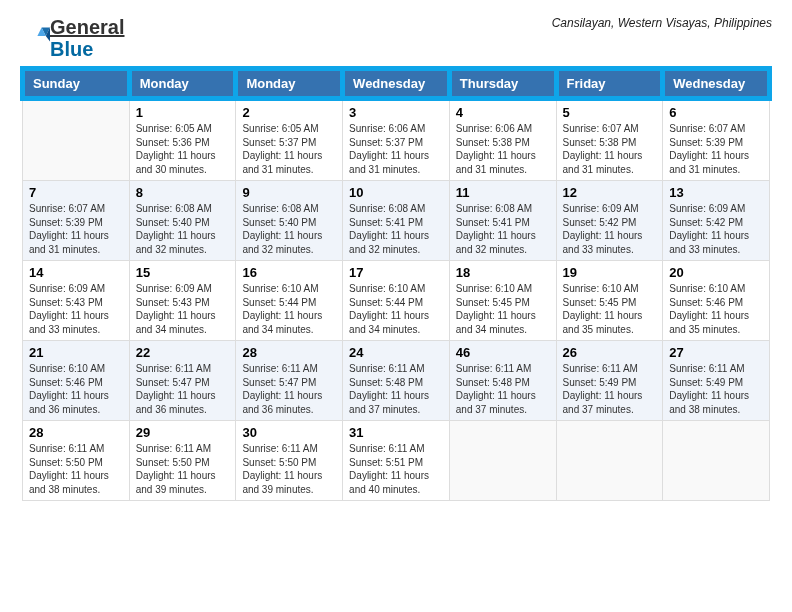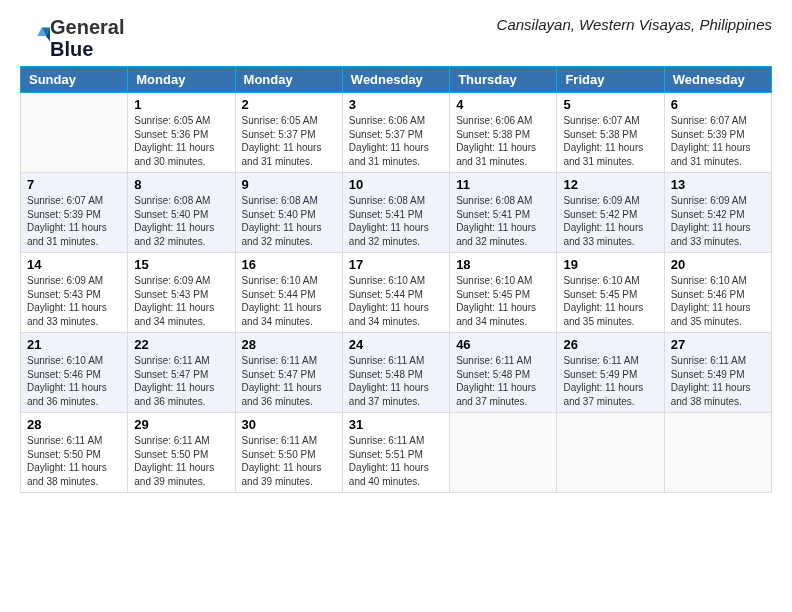--- a/index.html
+++ b/index.html
@@ -19,54 +19,54 @@
     .logo {
       display: flex;
       align-items: center;
       gap: 0;
     }
     .logo-text {
       font-size: 20px;
       font-weight: bold;
       line-height: 1.1;
     }
-    .logo-general { color: #333; }
-    .logo-blue { color: #0f172a; }
+    .logo-general { color: #333; text-decoration: underline; }
+    .logo-blue { color: #0369a1; }
     .logo-icon {
       width: 28px;
       height: 28px;
       margin-left: 2px;
     }
     .title-block {
       text-align: right;
     }
     .month-title {
       font-size: 36px;
       font-weight: normal;
       color: #222;
       line-height: 1.1;
     }
     .location-title {
-      font-size: 15px;
+      font-size: 12px;
       color: #222;
       font-style: italic;
     }
     table {
       width: 100%;
       border-collapse: collapse;
       font-size: 11px;
     }
     thead tr th {
       background: #3572b0;
       color: #fff;
       font-weight: bold;
       font-size: 13px;
       padding: 5px 8px;
       text-align: left;
-      border: 1px solid #0ea5e9;
+      border: 5px solid #0ea5e9;
     }
     tbody tr {
       border-bottom: 1px solid #ccc;
     }
     tbody tr:nth-child(odd) {
       background: #fff;
     }
     tbody tr:nth-child(even) {
       background: #f0f4fa;
     }

